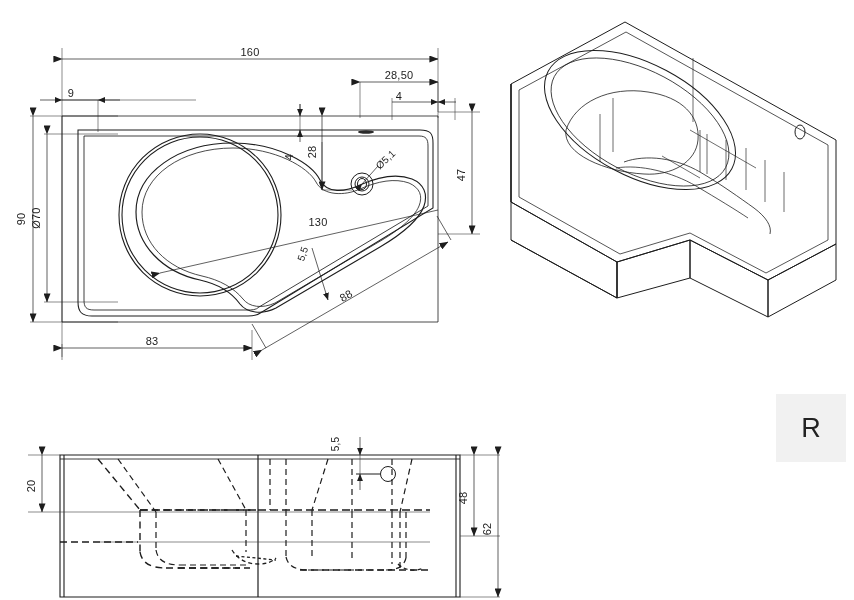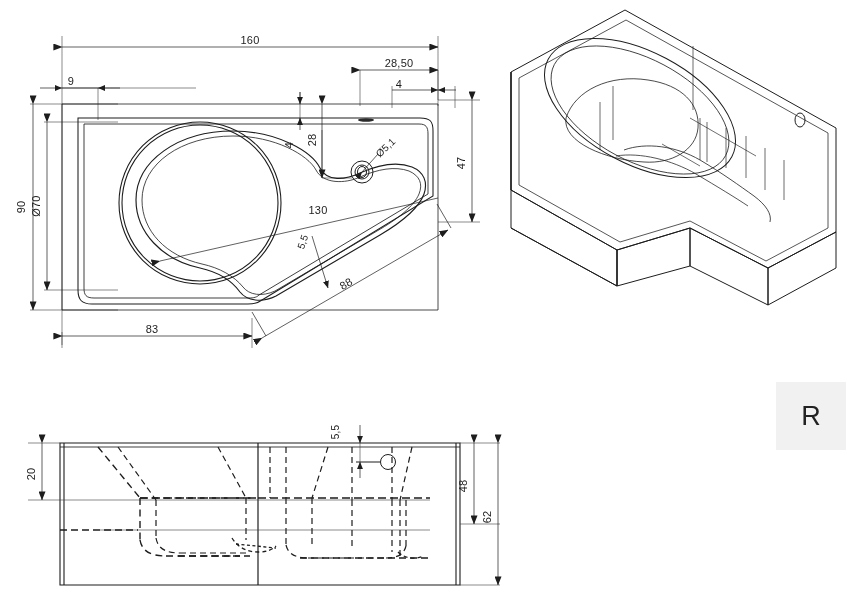--- a/index.html
+++ b/index.html
@@ -2,21 +2,21 @@
 <html><head>
 <meta charset="utf-8">
 <title>Bathtub Technical Drawing</title>
 <style>
   html,body{margin:0;padding:0;background:#ffffff;}
   body{
     width:854px;height:600px;position:relative;overflow:hidden;
     font-family:"Liberation Sans","DejaVu Sans",sans-serif;
     color:#1a1a1a;
   }
-  #sheet{position:absolute;left:0;top:0;width:854px;height:460px;}
+  #sheet{position:absolute;left:0;top:12px;width:854px;height:460px;}
   svg.dwg{position:absolute;left:0;top:0;width:854px;height:600px;}
   .dimtxt{
     font-family:"Liberation Sans","DejaVu Sans",sans-serif;
     font-size:11px;fill:#1d1d1d;letter-spacing:.2px;
   }
   .dimtxt.sm{font-size:10px;}
   .rbox{
     position:absolute;right:8px;bottom:10px;width:70px;height:68px;
     background:#f1f1f1;display:flex;align-items:center;justify-content:center;
   }

